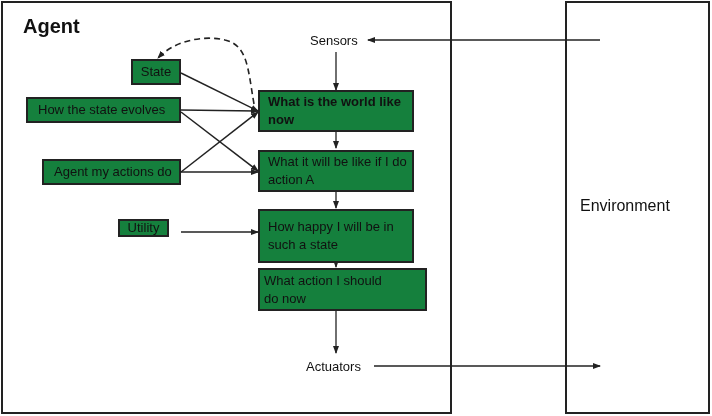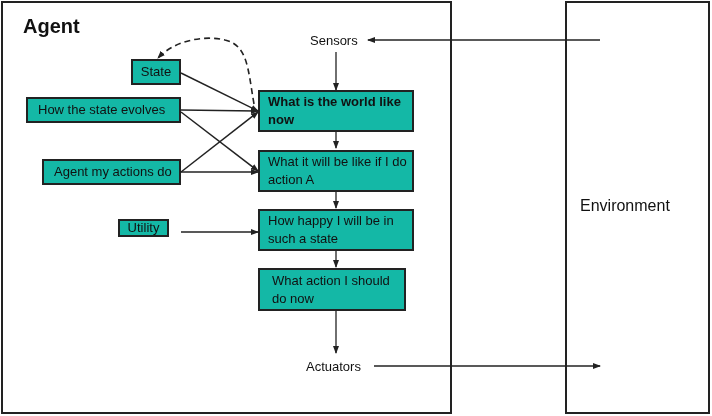--- a/index.html
+++ b/index.html
@@ -1,19 +1,19 @@
 <!DOCTYPE html>
 <html><head>
 <meta charset="utf-8">
 <style>
   html, body { margin: 0; padding: 0; background: #ffffff; }
   body { width: 712px; height: 416px; position: relative; overflow: hidden;
          font-family: "Liberation Sans", sans-serif; color: #111; }
   .frame { position: absolute; border: 2px solid #222; box-sizing: border-box; background: transparent; }
-  .box { position: absolute; border: 2px solid #222; box-sizing: border-box; background: #14b8a6;
+  .box { position: absolute; border: 2px solid #222; box-sizing: border-box; background: #15803d;
          font-size: 13px; line-height: 18px; padding: 0 0 0 10px; display: flex; align-items: center; }
   .box.center { justify-content: center; padding: 0; }
   .label { position: absolute; font-size: 13px; white-space: nowrap; }
   svg { position: absolute; left: 0; top: 0; }
 </style>
 </head>
 <body>
 
 <div class="frame" style="left:1px; top:1px; width:451px; height:413px;"></div>
 <div class="label" style="left:23px; top:15px; font-size:20px;font-weight:bold;">Agent</div>
@@ -69,18 +69,18 @@
 <div class="box center" style="left:118px; top:219px; width:51px; height:18px;">
   <span>Utility</span>
 </div>
 
 <div class="box" style="left:258px; top:90px; width:156px; height:42px; padding-left:8px;">
   <span style="width:140px;font-weight:bold;">What is the world like now</span>
 </div>
 <div class="box" style="left:258px; top:150px; width:156px; height:42px; padding-left:8px;">
   <span style="width:140px;">What it will be like if I do action A</span>
 </div>
-<div class="box" style="left:258px; top:209px; width:156px; height:42px; padding-left:8px;">
+<div class="box" style="left:258px; top:209px; width:156px; height:54px; padding-left:8px;">
   <span style="width:140px;">How happy I will be in such a state</span>
 </div>
-<div class="box" style="left:258px; top:268px; width:148px; height:43px; padding-left:12px;">
+<div class="box" style="left:258px; top:268px; width:169px; height:43px; padding-left:4px;">
   <span style="width:130px;">What action I should do now</span>
 </div>
 
 </body></html>

